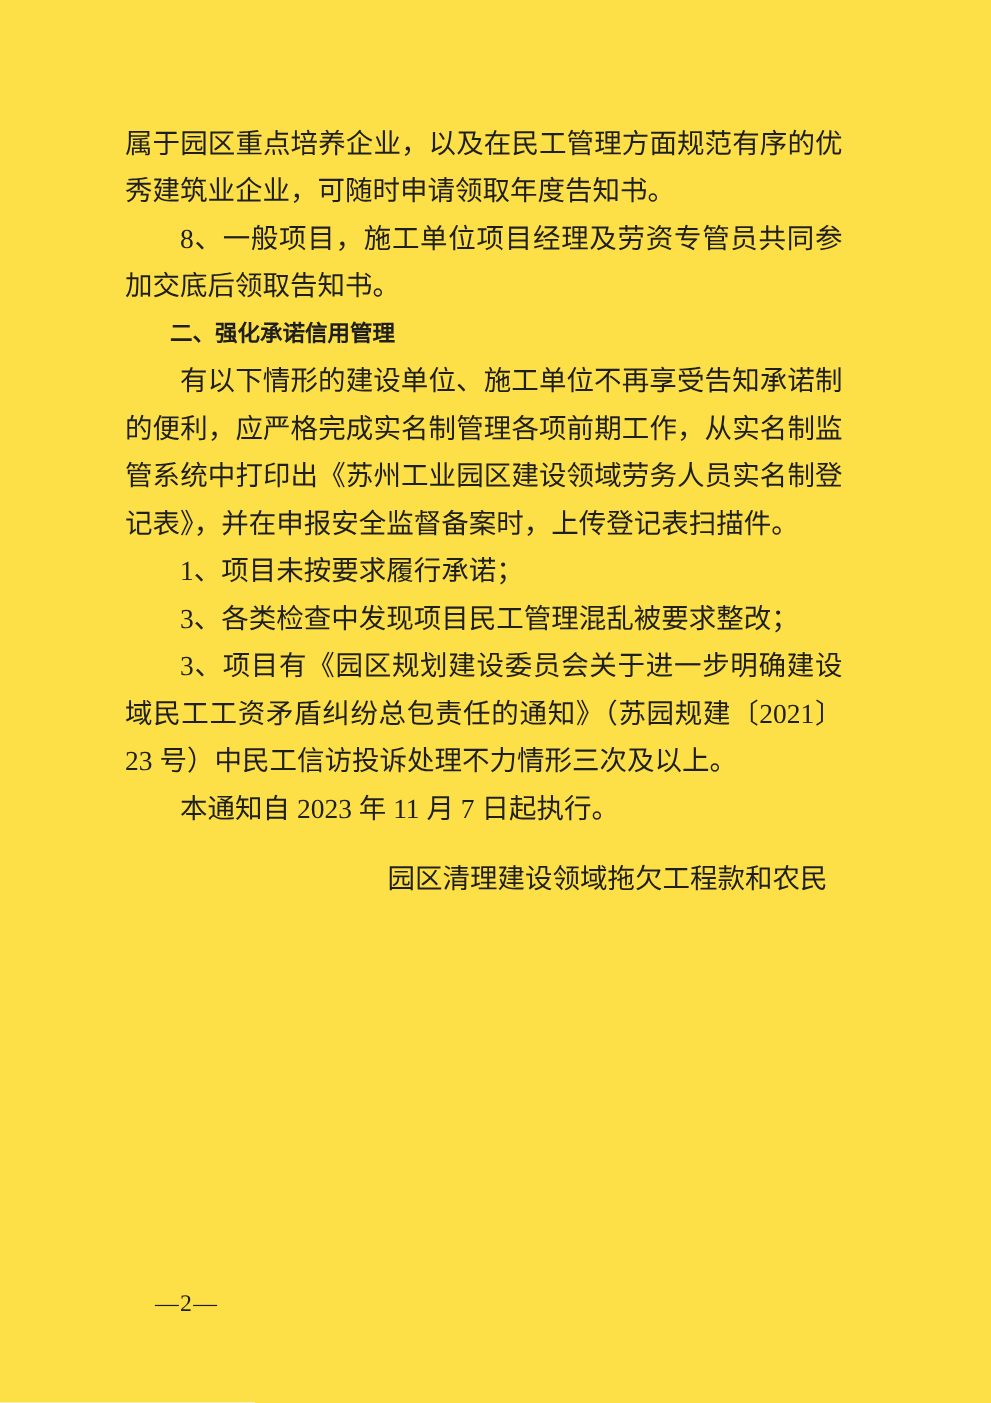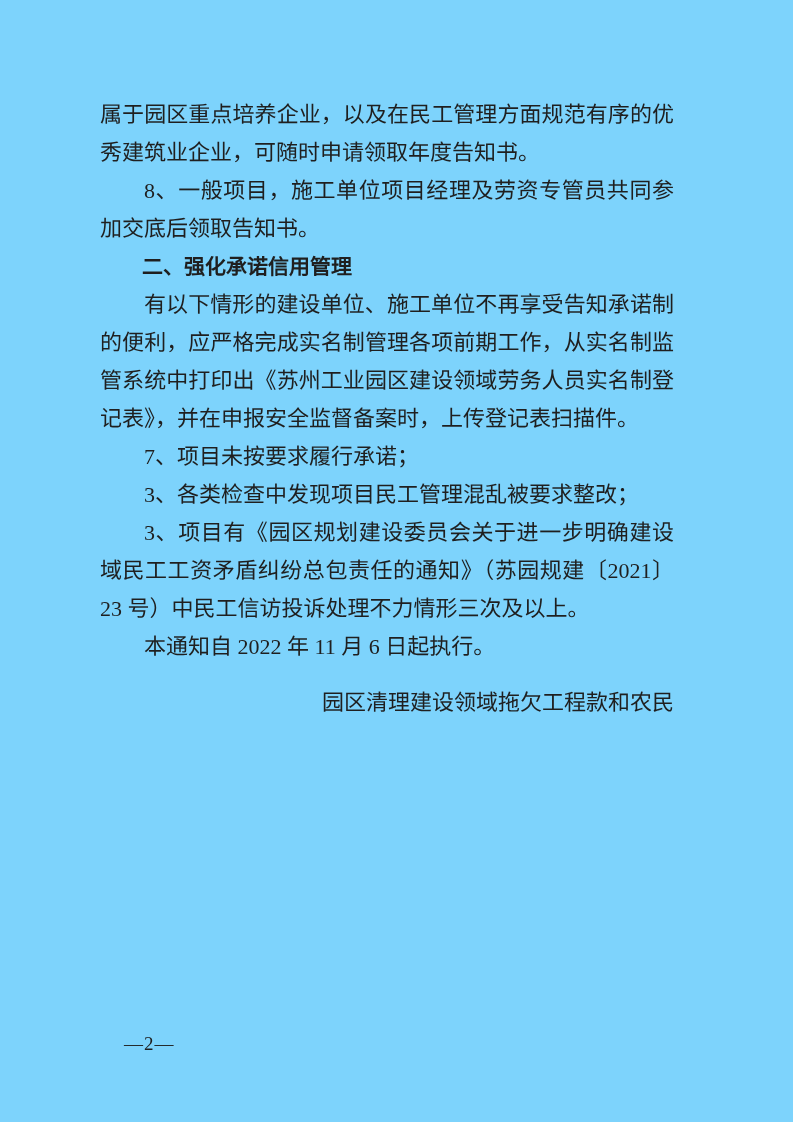--- a/index.html
+++ b/index.html
@@ -4,21 +4,21 @@
 <style>
   html, body {
     margin: 0;
     padding: 0;
     background: #ffffff;
   }
   .page {
     position: relative;
     width: 793px;
     height: 1122px;
-    background: #7dd3fc;
+    background: #fde047;
     color: #1f1f1f;
     overflow: hidden;
     font-family: "Liberation Serif", "DejaVu Serif", serif;
   }
   .doc-body {
     position: absolute;
     left: 100px;
     top: 96px;
     width: 574px;
     font-size: 22px;
@@ -31,30 +31,30 @@
     margin: 0;
   }
   .indent {
     text-indent: 2em;
   }
   .heading {
     margin: 0;
     text-indent: 2em;
     font-weight: 700;
     font-family: "Liberation Sans", "DejaVu Sans", sans-serif;
-    font-size: 21px;
+    font-size: 18px;
     line-height: 38px;
     text-align: left;
   }
   .signature {
     margin-top: 18px;
     text-align: right;
   }
   .sig-line {
-    margin: 0;
+    margin: 12px;
     line-height: 38px;
   }
   .sig-line-2 { margin-right: 17px; }
   .sig-line-3 { margin-right: 35px; }
   .page-number {
     position: absolute;
     left: 124px;
     top: 1031px;
     font-size: 19px;
     line-height: 26px;
@@ -71,28 +71,28 @@
 
     <p class="para">属于园区重点培养企业，以及在民工管理方面规范有序的优秀建筑业企业，可随时申请领取年度告知书。</p>
 
     <p class="para indent">8、一般项目，施工单位项目经理及劳资专管员共同参加交底后领取告知书。</p>
 
 
     <h2 class="heading">二、强化承诺信用管理</h2>
 
     <p class="para indent">有以下情形的建设单位、施工单位不再享受告知承诺制的便利，应严格完成实名制管理各项前期工作，从实名制监管系统中打印出《苏州工业园区建设领域劳务人员实名制登记表》，并在申报安全监督备案时，上传登记表扫描件。</p>
 
-    <p class="para indent">7、项目未按要求履行承诺；</p>
+    <p class="para indent">1、项目未按要求履行承诺；</p>
 
     <p class="para indent">3、各类检查中发现项目民工管理混乱被要求整改；</p>
 
     <p class="para indent">3、项目有《园区规划建设委员会关于进一步明确建设域民工工资矛盾纠纷总包责任的通知》（苏园规建〔2021〕23 号）中民工信访投诉处理不力情形三次及以上。</p>
 
 
-    <p class="para indent">本通知自 2022 年 11 月 6 日起执行。</p>
+    <p class="para indent">本通知自 2023 年 11 月 7 日起执行。</p>
 
     <div class="signature">
       <p class="sig-line sig-line-1">园区清理建设领域拖欠工程款和农民</p>
     </div>
 
   </div>
 
   <div class="page-number">—2—</div>
 
 </div>

